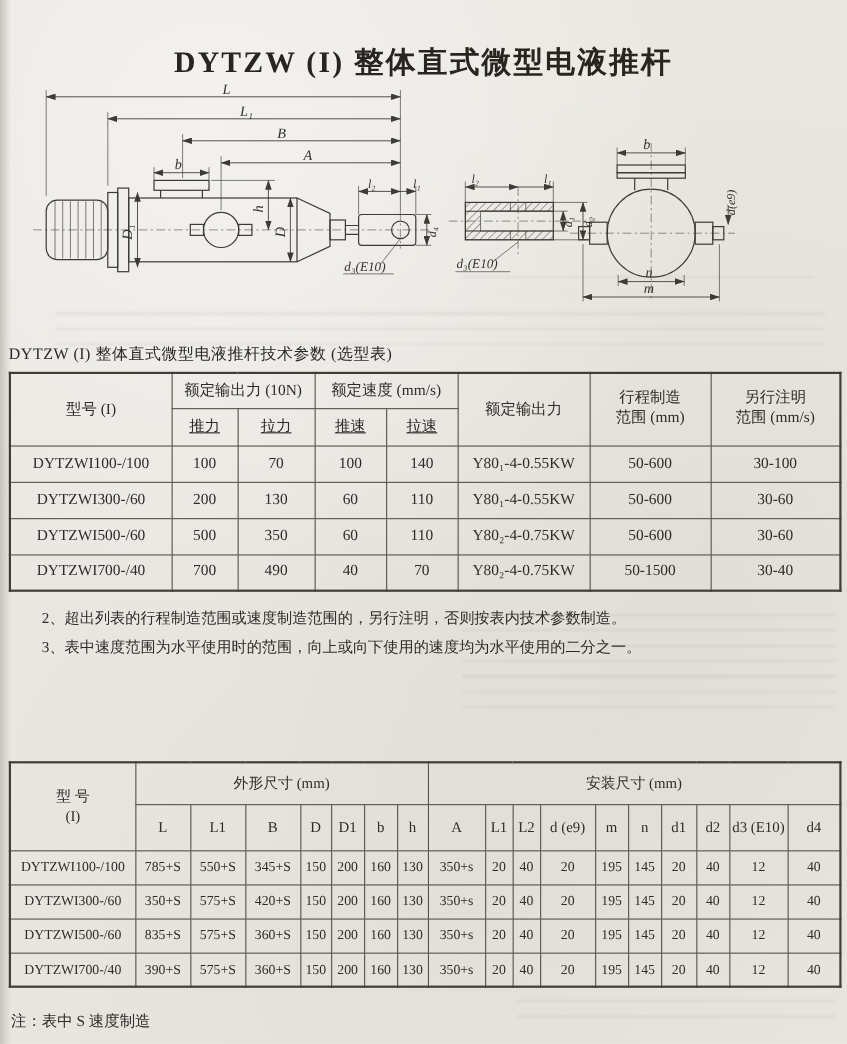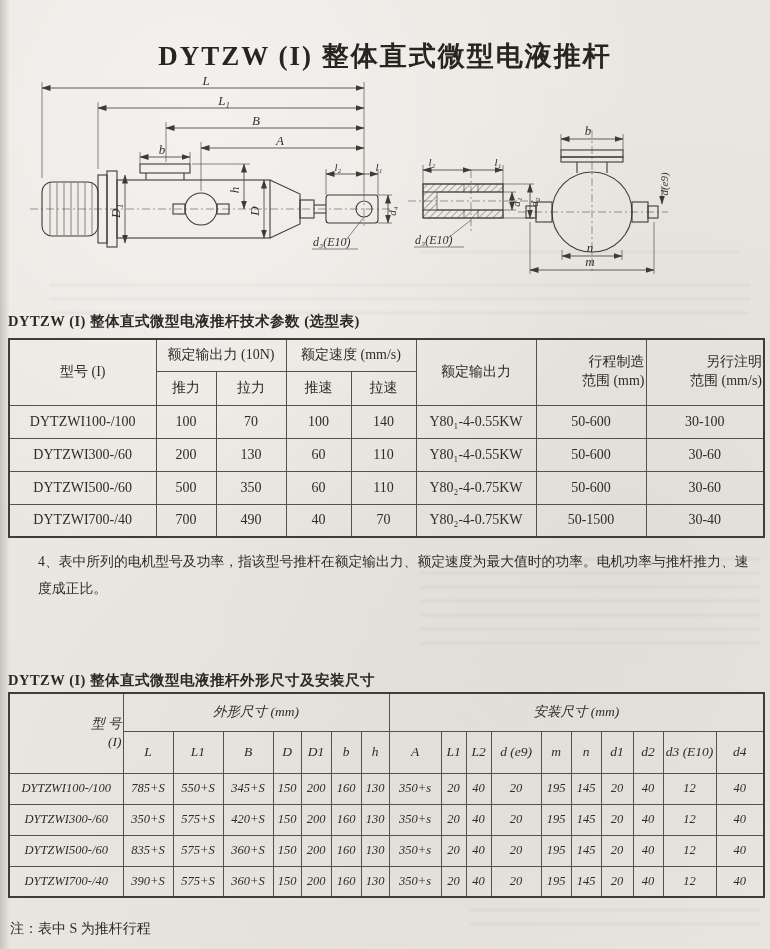--- a/index.html
+++ b/index.html
@@ -10,39 +10,39 @@
       radial-gradient(circle at 85% 55%, rgba(120,112,98,0.07), transparent 55%),
       radial-gradient(circle at 50% 90%, rgba(120,112,98,0.06), transparent 50%),
       #e9e7e1;
     font-family:"Liberation Serif","DejaVu Serif",serif;
     color:#2e2c28;
   }
   .edge-shadow{position:absolute;left:0;top:0;width:10px;height:949px;
     background:linear-gradient(90deg,#c7c4bd,rgba(199,196,189,0));}
   .title{position:absolute;top:18px;left:0;width:770px;text-align:center;
     font-size:27px;font-weight:bold;letter-spacing:2px;color:#27251f;margin-top:20px;}
-  .caption{position:absolute;left:8px;font-size:14.5px;font-weight:bold;color:#2b2925;letter-spacing:0.5px;}
+  .caption{position:absolute;left:8px;font-size:14.5px;font-weight:normal;color:#2b2925;letter-spacing:0.5px;}
   #caption1{top:312px;}
   #caption2{top:671px;}
 
   table{position:absolute;left:8px;border-collapse:collapse;table-layout:fixed;
     width:755px;background:transparent;}
   #table1{top:338px;}
-  #table2{top:692px;font-style:italic;}
+  #table2{top:692px;}
   th,td{border:1px solid #55524a;text-align:center;vertical-align:middle;
     font-weight:normal;padding:0 1px;color:#2e2c28;overflow:hidden;}
   table{border:2px solid #403d36;}
   #table1 th,#table1 td{font-size:14px;}
   #table2 th{font-size:13.5px;}
   #table2 td{font-size:12.5px;}
-  #table1 tr.h1{height:32px;} #table1 tr.h2{height:34px;}
+  #table1 tr.h1{height:32px;} #table1 tr.h2{height:34px;text-decoration:underline;}
   #table1 tbody tr{height:33px;}
   #table2 tr.h1{height:38px;} #table2 tr.h2{height:42px;}
   #table2 tbody tr{height:31px;}
-  .two-line span{display:block;line-height:1.35;text-align:right;}
+  .two-line span{display:block;line-height:1.35;}
 
   .notes{position:absolute;left:10px;top:548px;width:752px;
     font-size:13.8px;line-height:27px;color:#2e2c28;}
   .notes .indent{padding-left:28px;}
   .note2{position:absolute;left:10px;top:920px;font-size:14px;color:#2e2c28;}
 
   svg text{font-family:"Liberation Serif","DejaVu Serif",serif;font-style:italic;
     font-size:13px;fill:#34322c;}
   .dim{stroke:#3d3b35;stroke-width:0.8;}
   .ext{stroke:#3d3b35;stroke-width:0.6;}
@@ -295,24 +295,24 @@
           <td>40</td>
           <td>70</td>
           <td>Y80₂-4-0.75KW</td>
           <td>50-1500</td>
           <td>30-40</td>
         </tr>
       </tbody>
   </table>
 
   <div class="notes">
-    <div class="indent">4、表中所列的电机型号及功率，指该型号推杆在额定输出力、额定速度为最大值时的功率。电机功率与推杆推力、速度成正比。</div>
+    <div class="indent">2、超出列表的行程制造范围或速度制造范围的，另行注明，否则按表内技术参数制造。</div>
+    <div class="indent">3、表中速度范围为水平使用时的范围，向上或向下使用的速度均为水平使用的二分之一。</div>
   </div>
 
-  <div class="caption" id="caption2">DYTZW (I) 整体直式微型电液推杆外形尺寸及安装尺寸</div>
   <table id="table2">
     <colgroup>
       <col style="width:114px">
         <col style="width:50px">
         <col style="width:50px">
       <col style="width:50px">
         <col style="width:28px">
         <col style="width:30px">
       <col style="width:30px">
         <col style="width:28px">
@@ -433,14 +433,14 @@
           <td>195</td>
           <td>145</td>
           <td>20</td>
           <td>40</td>
           <td>12</td>
           <td>40</td>
         </tr>
       </tbody>
   </table>
 
-  <div class="note2">注：表中 S 为推杆行程</div>
+  <div class="note2">注：表中 S 速度制造</div>
 </div>
 
 </body></html>

